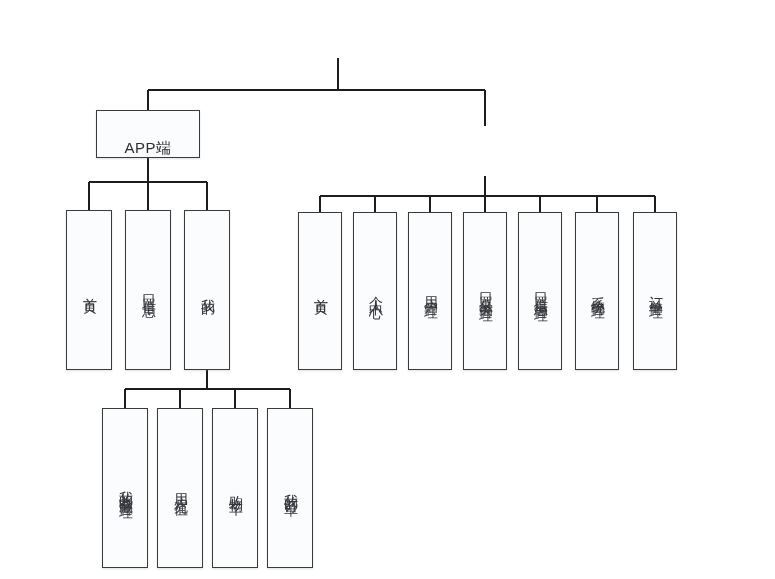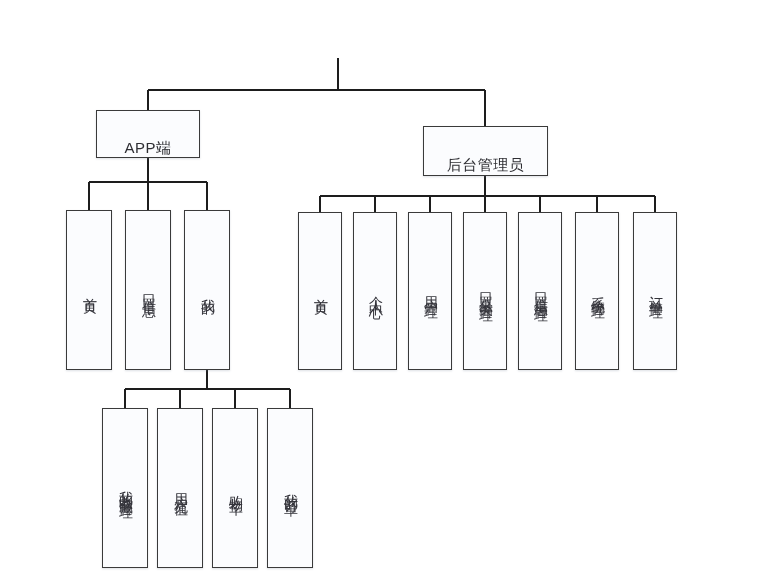--- a/index.html
+++ b/index.html
@@ -110,23 +110,20 @@
       <path d="M597,196 L597,212"></path>
       <path d="M655,196 L655,212"></path>
     </g>
   </svg>
 
 
   <div class="node mid horiz" style="left:96px; top:110px; width:104px; height:48px;">
     <span class="label">APP端</span>
   </div>
 
-  <div class="node mid horiz" style="left:423px; top:126px; width:125px; height:50px;">
-    <span class="label">后台管理员</span>
-  </div>
 
   <div class="node vert" style="left:66px; top:210px; width:46px; height:160px;">
     <span class="label">首页</span>
   </div>
 
   <div class="node vert" style="left:125px; top:210px; width:46px; height:160px;">
     <span class="label">口罩信息</span>
   </div>
 
   <div class="node vert" style="left:184px; top:210px; width:46px; height:160px;">

